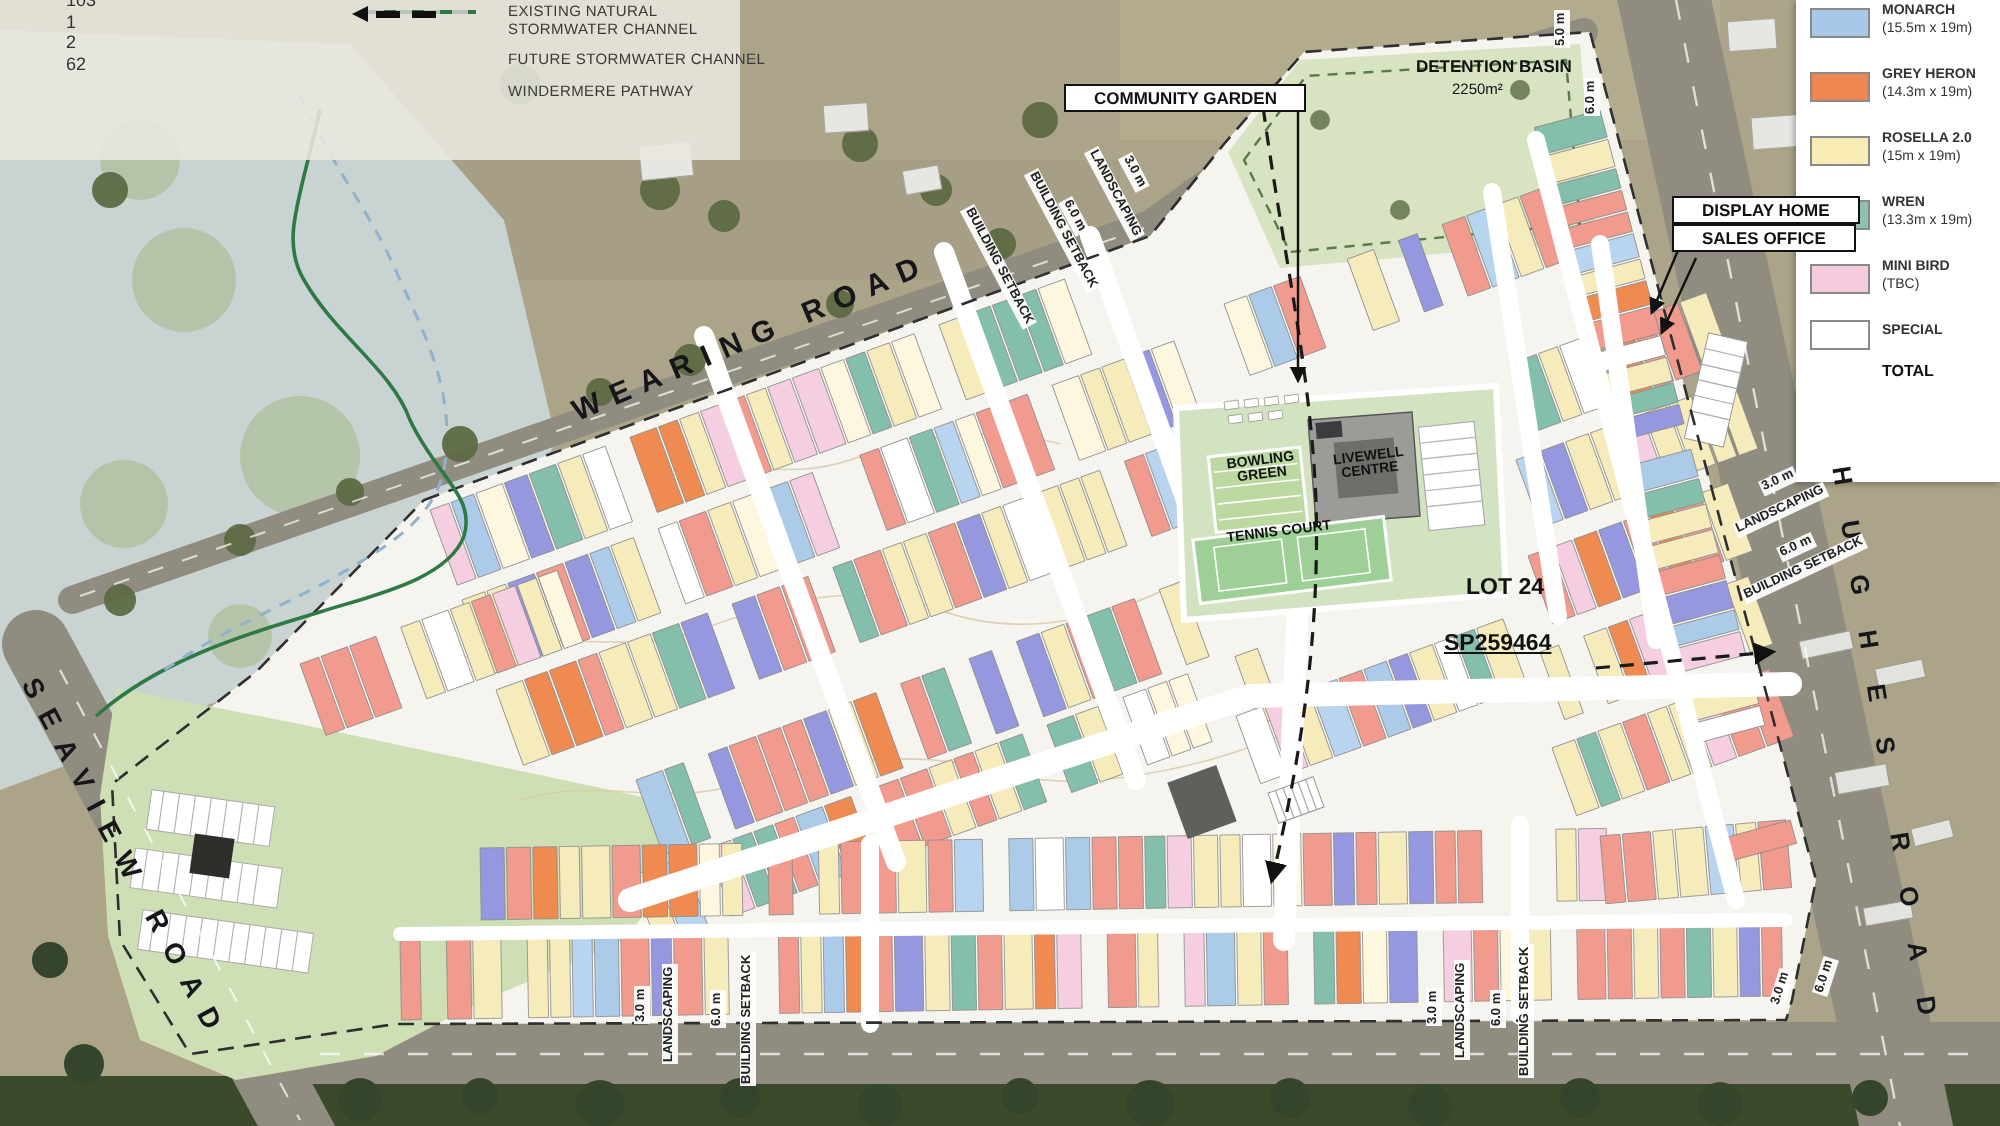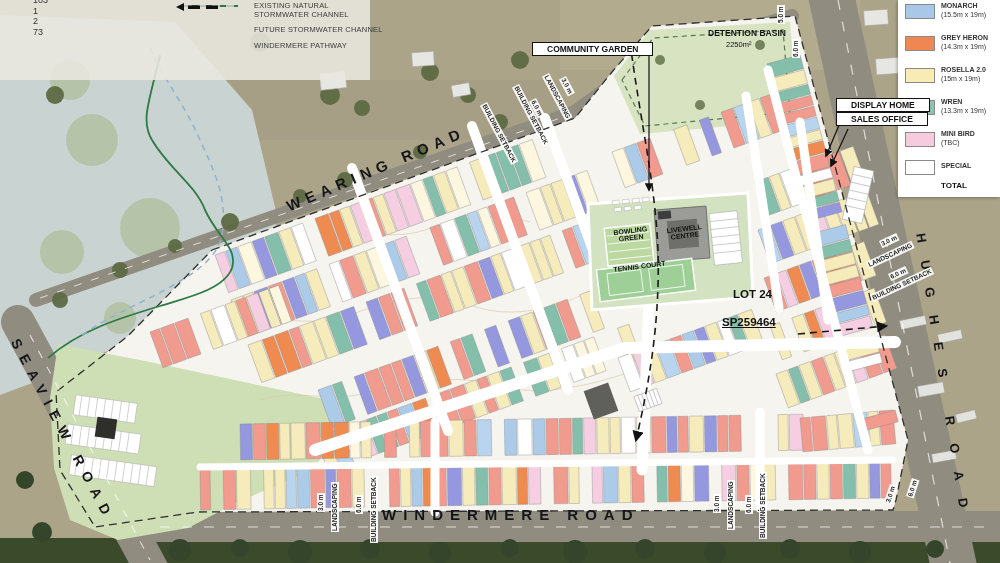--- a/index.html
+++ b/index.html
@@ -8,21 +8,21 @@
   .stage svg{position:absolute;left:0;top:0;}
   .overlay{position:absolute;left:0;top:0;width:1000px;height:563px;pointer-events:none;}
   .overlay *{pointer-events:auto;}
 
   .counts{position:absolute;left:33px;top:-5px;font-size:9px;line-height:10.5px;color:#333;}
   .line-legend{position:absolute;left:176px;top:2px;width:215px;}
   .ll-row{display:flex;align-items:flex-end;margin-bottom:7px;}
   .ll-sym{width:78px;flex:0 0 78px;padding-top:2px;}
   .ll-lab{font-size:7.5px;line-height:8.5px;color:#3a3a3a;letter-spacing:.2px;}
 
-  .lot-legend{position:absolute;left:898px;top:0;width:102px;height:197px;background:#fff;
+  .lot-legend{position:absolute;left:898px;top:0;width:102px;height:241px;background:#fff;
               box-shadow:-1px 1px 3px rgba(0,0,0,.3);}
   .lg-item{position:absolute;left:0;width:102px;height:30px;}
   .lg-sw{position:absolute;left:7px;top:2px;width:28px;height:13px;border:1px solid #8a8a8a;background:#fff;}
   .lg-tx{position:absolute;left:43px;top:0;font-size:7px;line-height:8.5px;color:#333;}
   .lg-total{position:absolute;left:43px;top:181px;font-size:8px;font-weight:700;color:#111;}
 
   .road-label{position:absolute;font-weight:700;color:#16161a;white-space:nowrap;transform-origin:0 50%;}
   .box-label{position:absolute;background:#fff;border:1px solid #111;font-size:8.5px;font-weight:700;
              padding:1px 14px;white-space:nowrap;color:#111;}
   .plain{position:absolute;color:#111;white-space:nowrap;transform-origin:0 0;}
@@ -597,21 +597,21 @@
 
   <rect x="0" y="0" width="370" height="80" opacity="0.88" fill="#e9e7df"></rect>
 </svg>
 
 <div class="overlay">
 
   <div class="counts">
     <div>103</div>
     <div>1</div>
     <div>2</div>
-    <div>73</div>
+    <div>62</div>
   </div>
 
   <div class="line-legend">
     <div class="ll-row">
       <span class="ll-sym">
         <svg width="70" height="8">
               <line x1="8" y1="4" x2="62" y2="4" stroke="#2d7a44" stroke-width="2"></line>
             </svg>
       </span>
       <span class="ll-lab" style="width:125px">EXISTING NATURAL STORMWATER CHANNEL</span>
@@ -658,21 +658,20 @@
       <span class="lg-tx"><b>MINI BIRD</b><br><span>(TBC)</span></span>
     </div>
     <div class="lg-item" style="top:158px">
       <span class="lg-sw" style="background: rgb(255, 255, 255);"></span>
       <span class="lg-tx" style="top:4px"><b>SPECIAL</b></span>
     </div>
     <div class="lg-total">TOTAL</div>
   </div>
 
   <div class="road-label" style="left:287px;top:198px;font-size:15px;letter-spacing:6px;transform:rotate(-23deg)">WEARING ROAD</div>
-  <div class="road-label" style="left:382px;top:506px;font-size:15px;letter-spacing:7px">WINDERMERE ROAD</div>
   <div class="road-label" style="left:22px;top:336px;font-size:14px;letter-spacing:8px;transform:rotate(62deg);transform-origin:0 0">SEAVIEW ROAD</div>
   <div class="road-label" style="left:928px;top:232px;font-size:13px;letter-spacing:18px;transform:rotate(81deg);transform-origin:0 0">HUGHES ROAD</div>
 
   <div class="box-label" style="left:532px;top:42px">COMMUNITY GARDEN</div>
   <div class="box-label" style="left:836px;top:98px">DISPLAY HOME</div>
   <div class="box-label" style="left:836px;top:112px">SALES OFFICE</div>
 
   <div class="plain" style="left:708px;top:28px;font-size:8.5px;font-weight:700">DETENTION BASIN</div>
   <div class="plain" style="left:726px;top:40px;font-size:7.5px">2250m²</div>
   <div class="plain" style="left:733px;top:288px;font-size:11.5px;font-weight:700">LOT 24</div>

